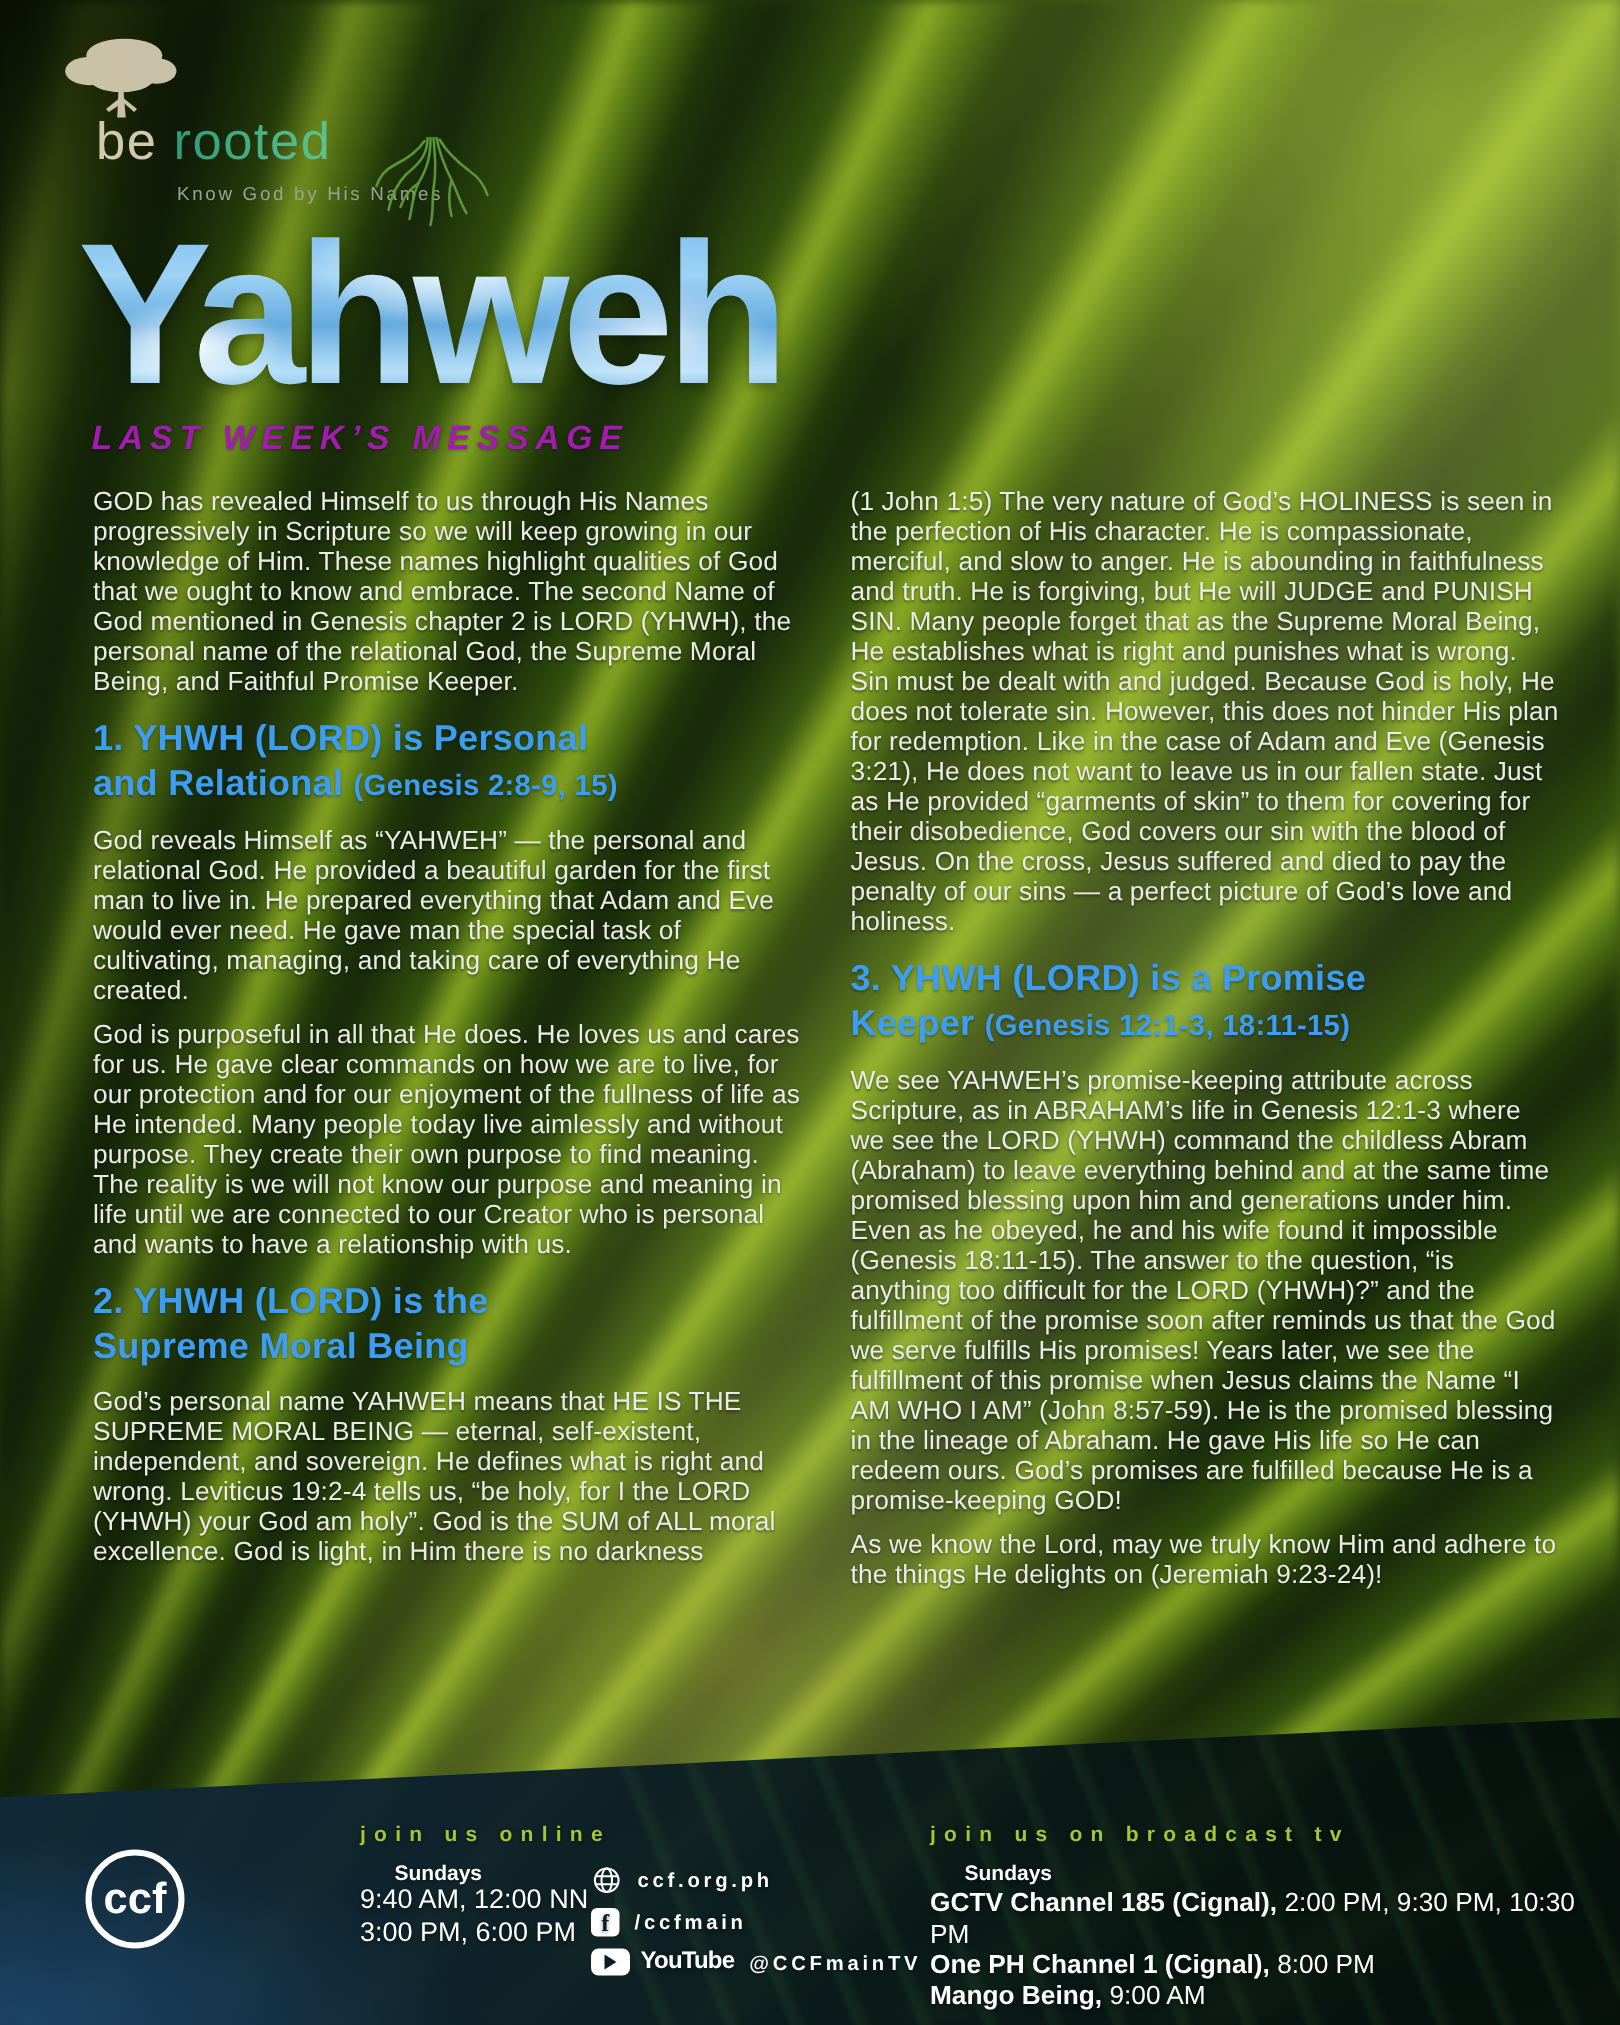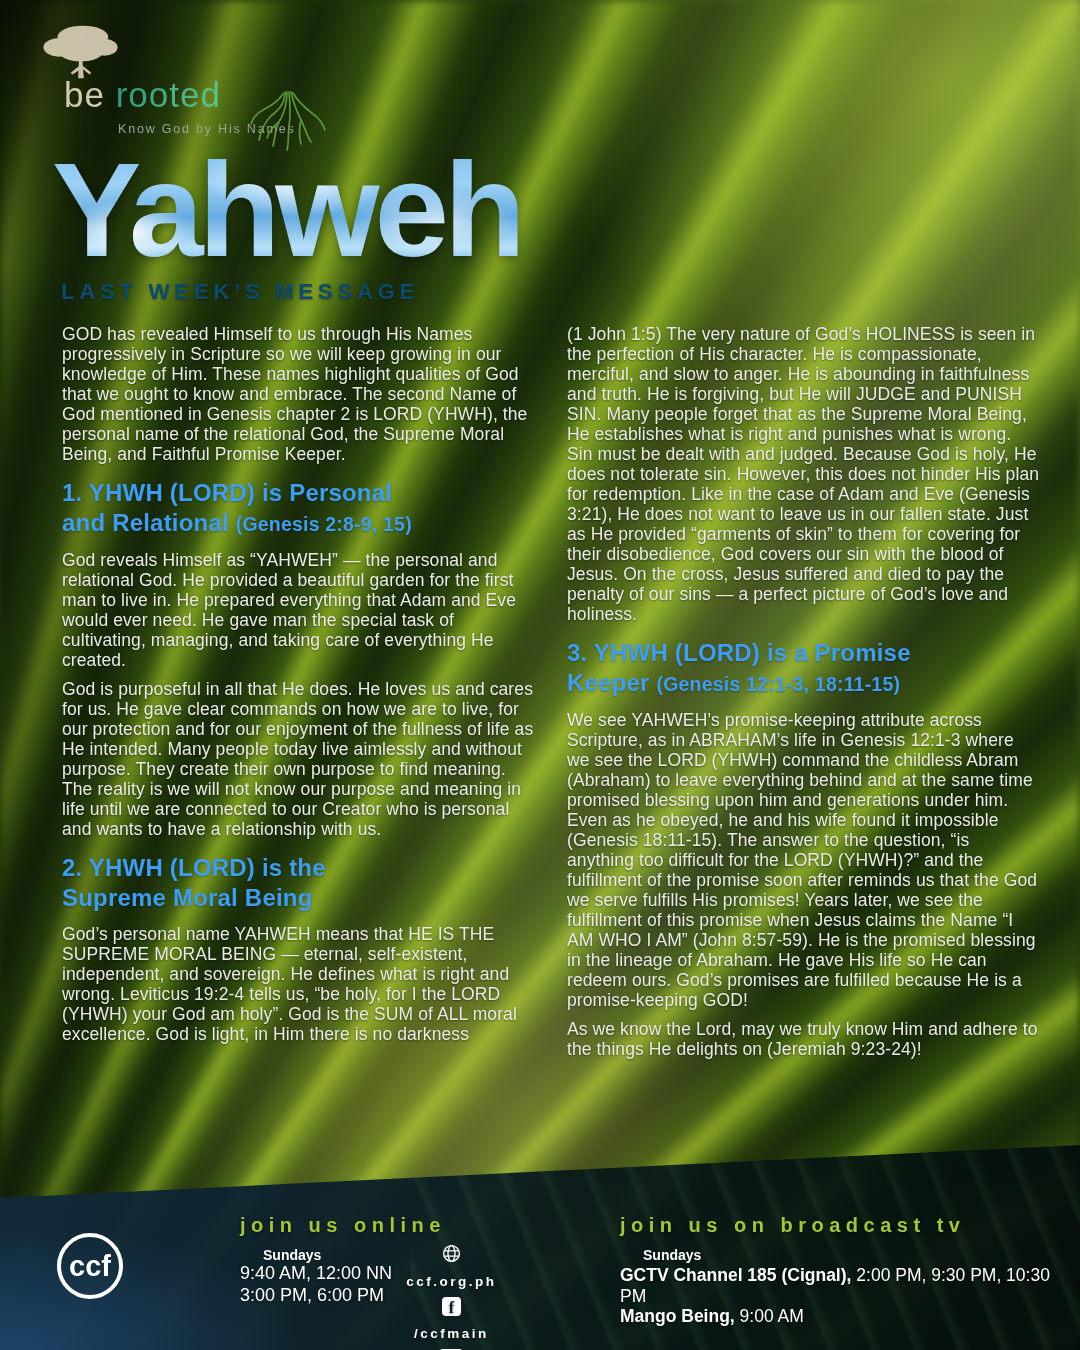--- a/index.html
+++ b/index.html
@@ -56,46 +56,46 @@
     background:
       radial-gradient(90px 45px at 16% 66%, rgba(255,255,255,0.95), rgba(255,255,255,0) 70%),
       radial-gradient(130px 55px at 52% 26%, rgba(255,255,255,0.85), rgba(255,255,255,0) 70%),
       radial-gradient(110px 50px at 82% 60%, rgba(240,248,255,0.80), rgba(255,255,255,0) 70%),
       linear-gradient(180deg,#7cbcec 0%, #9ed2f5 30%, #66abdf 55%, #b7e0f8 78%, #5ba1d8 100%);
     -webkit-background-clip:text; background-clip:text; color:transparent;
     filter: drop-shadow(0 3px 4px rgba(0,0,0,0.30));
   }
   .page-subtitle {
     position:absolute; left:61px; top:279px; font-size:22.5px; font-weight:bold;
-    letter-spacing:4.5px; color:#0c4a6e; text-shadow:0 1px 2px rgba(0,0,0,0.35);
+    letter-spacing:4.5px; color:#a21caf; text-shadow:0 1px 2px rgba(0,0,0,0.35);font-style:italic;
   }
 
   
   .columns { position:absolute; left:62px; top:324px; width:978px; display:flex; gap:32px; color:#e9ebe7; }
   .col { width:480px; font-size:17.5px; line-height:20px; letter-spacing:0.1px;
          text-shadow:0 1px 2px rgba(0,0,0,0.45); }
   .col p { margin-bottom:9px; }
   h2.sec { color:#3d9df3; font-size:24px; line-height:30px; font-weight:bold;
            margin:14px 0 11px; letter-spacing:0.2px; text-shadow:0 1px 2px rgba(0,0,0,0.30); }
   .ref { font-size:19.5px; }
   .ref-line { display:block; font-size:19.5px; }
 
   
   .f-text { color:#fff; text-shadow:0 1px 3px rgba(0,0,0,0.45); }
   .ccf-logo { position:absolute; left:57px; top:1233px; width:66px; height:66px;
     border:4px solid #fff; border-radius:50%; display:flex; align-items:center; justify-content:center;
     color:#fff; font-weight:bold; font-size:29px; letter-spacing:0; }
   .f-col { position:absolute; }
   .online { left:240px; top:1214px; }
   .broadcast { left:620px; top:1214px; }
-  .f-label { color:#a4c631; font-weight:bold; font-size:20px; letter-spacing:5.5px; }
+  .f-label { color:#a4c631; font-weight:bold; font-size:14px; letter-spacing:5.5px; }
   .f-day { font-weight:bold; font-size:14px; margin-top:10px;margin-left:23px; }
   .f-times { font-size:18px; line-height:21.5px; }
   .socials { position:absolute; left:394px; top:1243px; display:flex; flex-direction:column; gap:8px; }
-  .s-row { display:flex; align-items:center; gap:10px;flex-direction:column; }
+  .s-row { display:flex; align-items:center; gap:10px; }
   .s-text { font-size:13.5px; font-weight:bold; letter-spacing:2.5px; }
   .fb-icon { width:19px; height:19px; background:#fff; color:#0a1c26; border-radius:4px;
     display:flex; align-items:flex-end; justify-content:center; font-weight:bold; font-size:16px;
     line-height:17px; font-family:"Liberation Serif", serif; }
   .yt-icon { width:26px; height:18px; background:#fff; border-radius:5px;
     display:flex; align-items:center; justify-content:center; }
   .yt-tri { width:0; height:0; border-left:8px solid #0a1c26; border-top:5px solid transparent; border-bottom:5px solid transparent; }
   .yt-word { font-size:16px; font-weight:bold; letter-spacing:-0.5px; margin-left:-3px; }
   .b-rows { margin-top:2px; font-size:17.5px; line-height:20.5px; }
   .b-ch { font-weight:bold; }
@@ -188,15 +188,16 @@
     <span class="yt-word">YouTube</span>
     <span class="s-text">@CCFmainTV</span>
   </div>
 </div>
 
 <div class="f-col broadcast f-text">
   <div class="f-label">join us on broadcast tv</div>
   <div class="f-day">Sundays</div>
   <div class="b-rows">
     <div><span class="b-ch">GCTV Channel 185 (Cignal),</span> <span>2:00 PM, 9:30 PM, 10:30 PM</span></div>
+    <div><span class="b-ch">One PH Channel 1 (Cignal),</span> <span>8:00 PM</span></div>
     <div><span class="b-ch">Mango Being,</span> <span>9:00 AM</span></div>
   </div>
 </div>
 
 </body></html>

